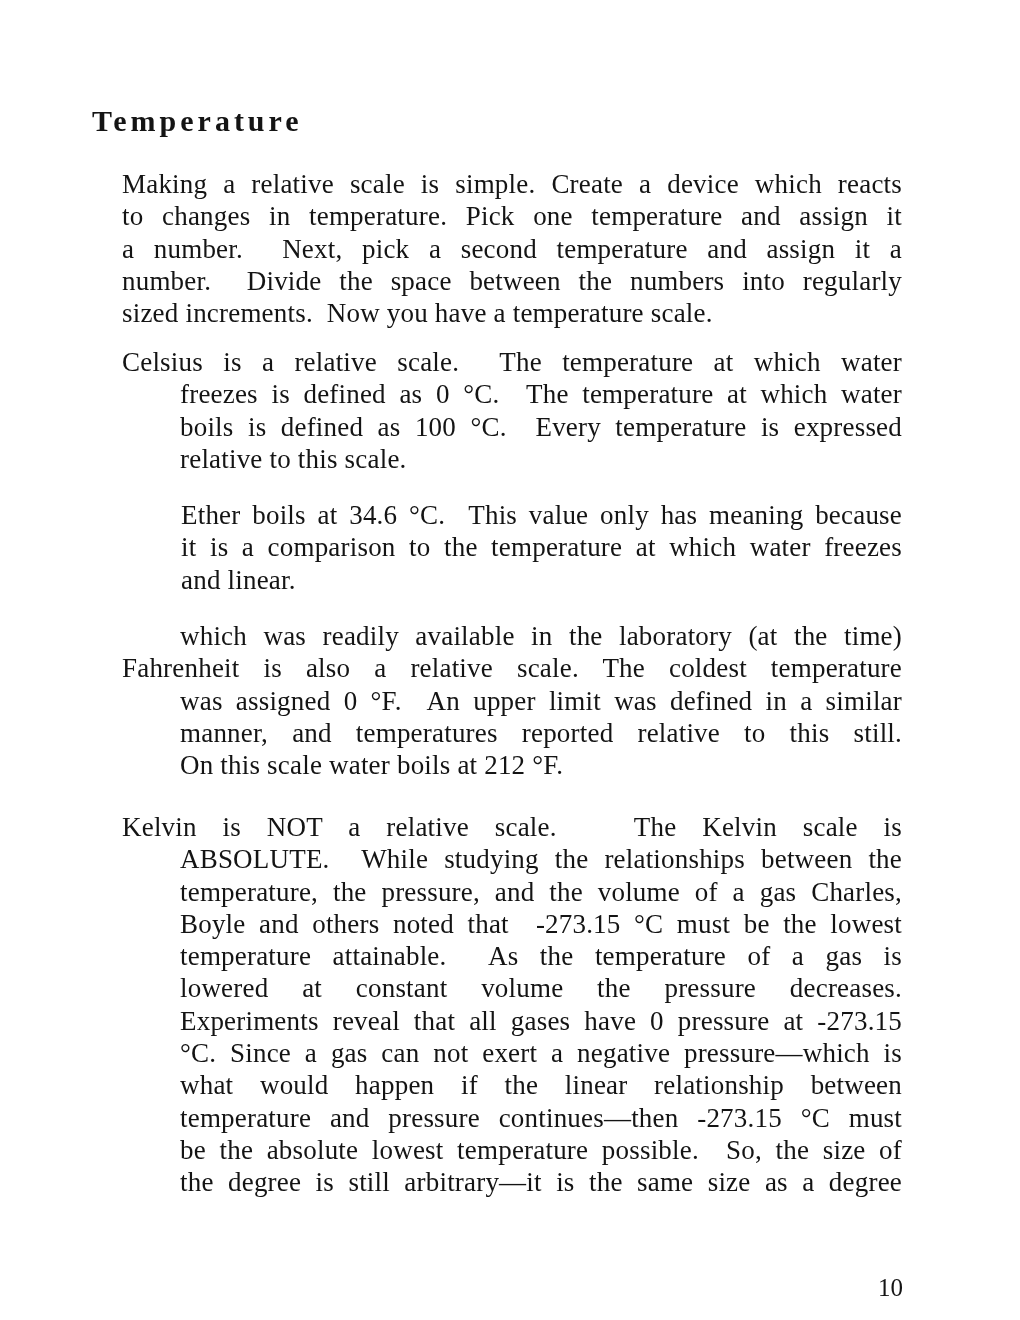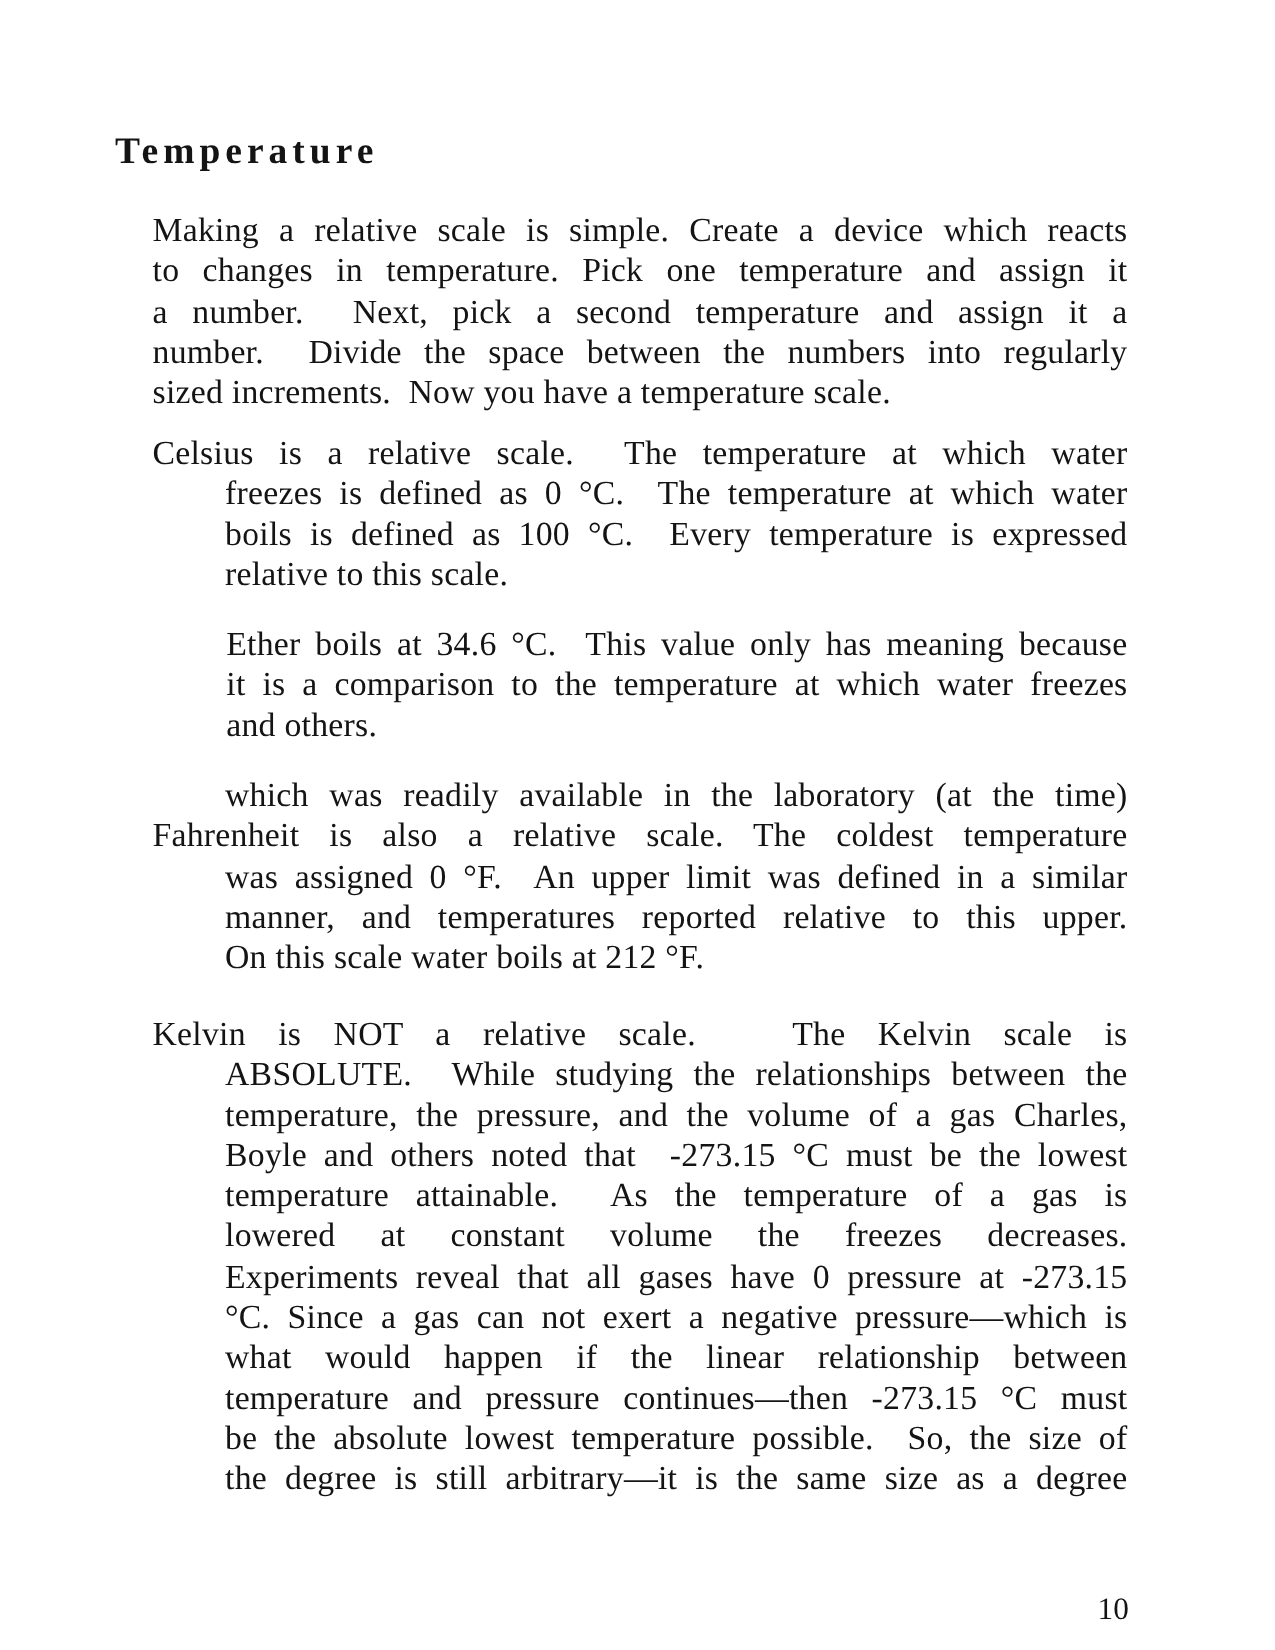--- a/index.html
+++ b/index.html
@@ -63,38 +63,38 @@
   <div class="para p2">
     <div class="line full">Celsius is a relative scale.&nbsp; The temperature at which water</div>
     <div class="line full wrap">freezes is defined as 0 °C.&nbsp; The temperature at which water</div>
     <div class="line full wrap">boils is defined as 100 °C.&nbsp; Every temperature is expressed</div>
     <div class="line last wrap">relative to this scale.</div>
   </div>
 
   <div class="para p3">
     <div class="line full">Ether boils at 34.6 °C.&nbsp; This value only has meaning because</div>
     <div class="line full">it is a comparison to the temperature at which water freezes</div>
-    <div class="line last">and others.</div>
+    <div class="line last">and linear.</div>
   </div>
 
   <div class="para p4">
     <div class="line full wrap">which was readily available in the laboratory (at the time)</div>
     <div class="line full">Fahrenheit is also a relative scale. The coldest temperature</div>
     <div class="line full wrap">was assigned 0 °F.&nbsp; An upper limit was defined in a similar</div>
-    <div class="line full wrap">manner, and temperatures reported relative to this upper.</div>
+    <div class="line full wrap">manner, and temperatures reported relative to this still.</div>
     <div class="line last wrap">On this scale water boils at 212 °F.</div>
   </div>
 
   <div class="para p5">
     <div class="line full">Kelvin is NOT a relative scale.&nbsp;&nbsp; The Kelvin scale is</div>
     <div class="line full wrap">ABSOLUTE.&nbsp; While studying the relationships between the</div>
     <div class="line full wrap">temperature, the pressure, and the volume of a gas Charles,</div>
     <div class="line full wrap">Boyle and others noted that&nbsp; -273.15 °C must be the lowest</div>
     <div class="line full wrap">temperature attainable.&nbsp; As the temperature of a gas is</div>
-    <div class="line full wrap">lowered at constant volume the freezes decreases.</div>
+    <div class="line full wrap">lowered at constant volume the pressure decreases.</div>
     <div class="line full wrap">Experiments reveal that all gases have 0 pressure at -273.15</div>
     <div class="line full wrap">°C. Since a gas can not exert a negative pressure—which is</div>
     <div class="line full wrap">what would happen if the linear relationship between</div>
     <div class="line full wrap">temperature and pressure continues—then -273.15 °C must</div>
     <div class="line full wrap">be the absolute lowest temperature possible.&nbsp; So, the size of</div>
     <div class="line full wrap">the degree is still arbitrary—it is the same size as a degree</div>
   </div>
 
   <div class="page-number">10</div>
 

